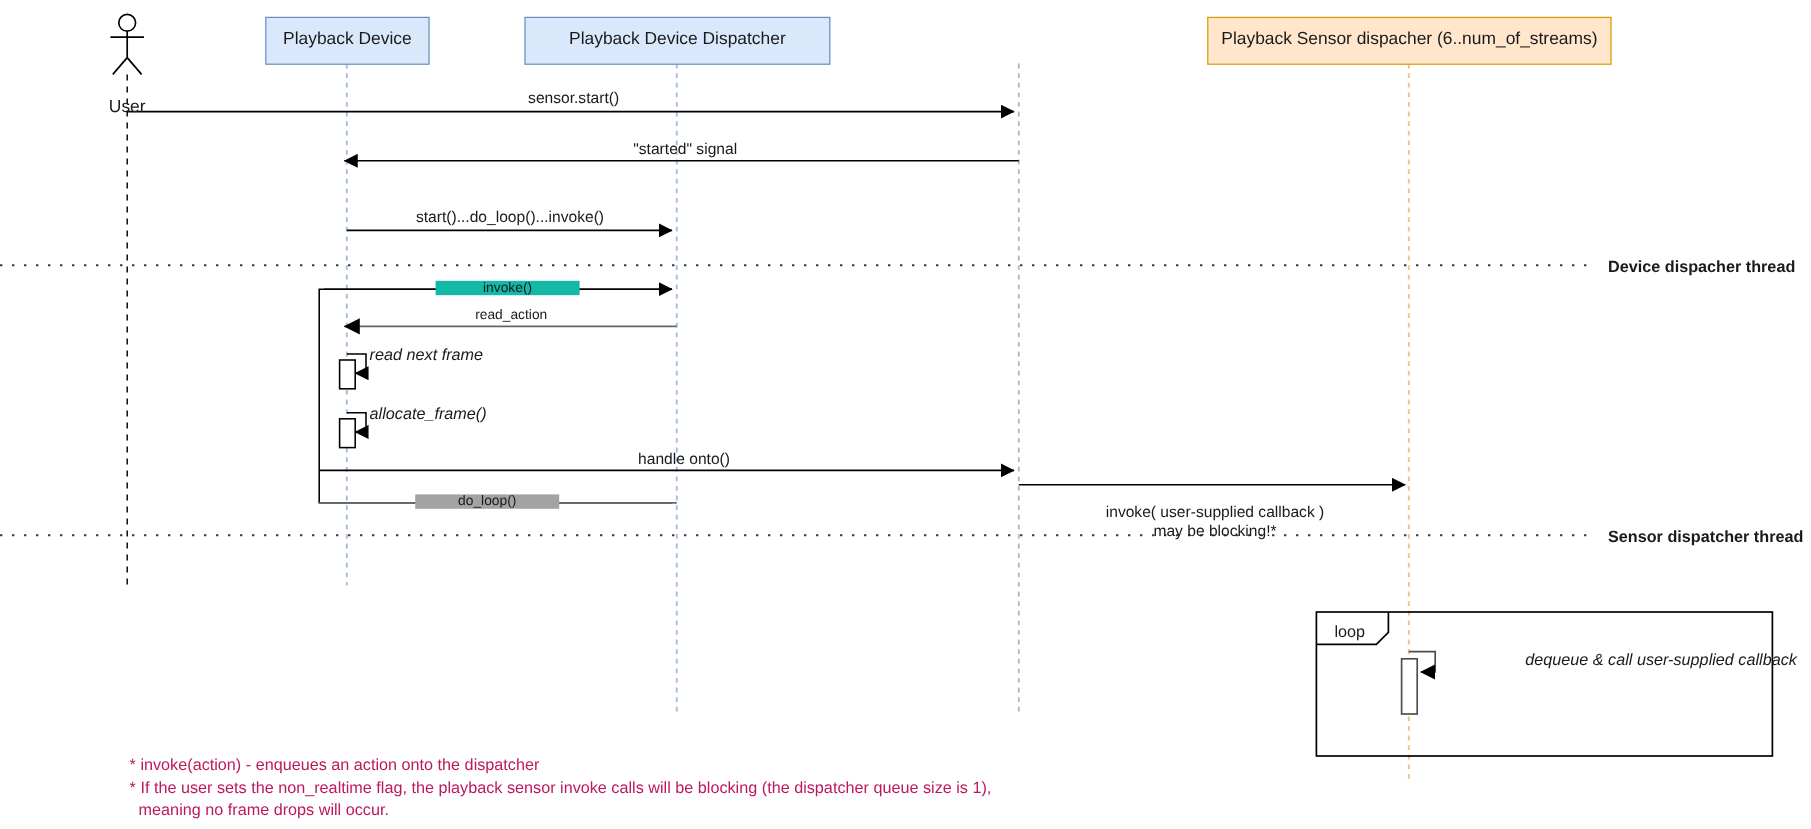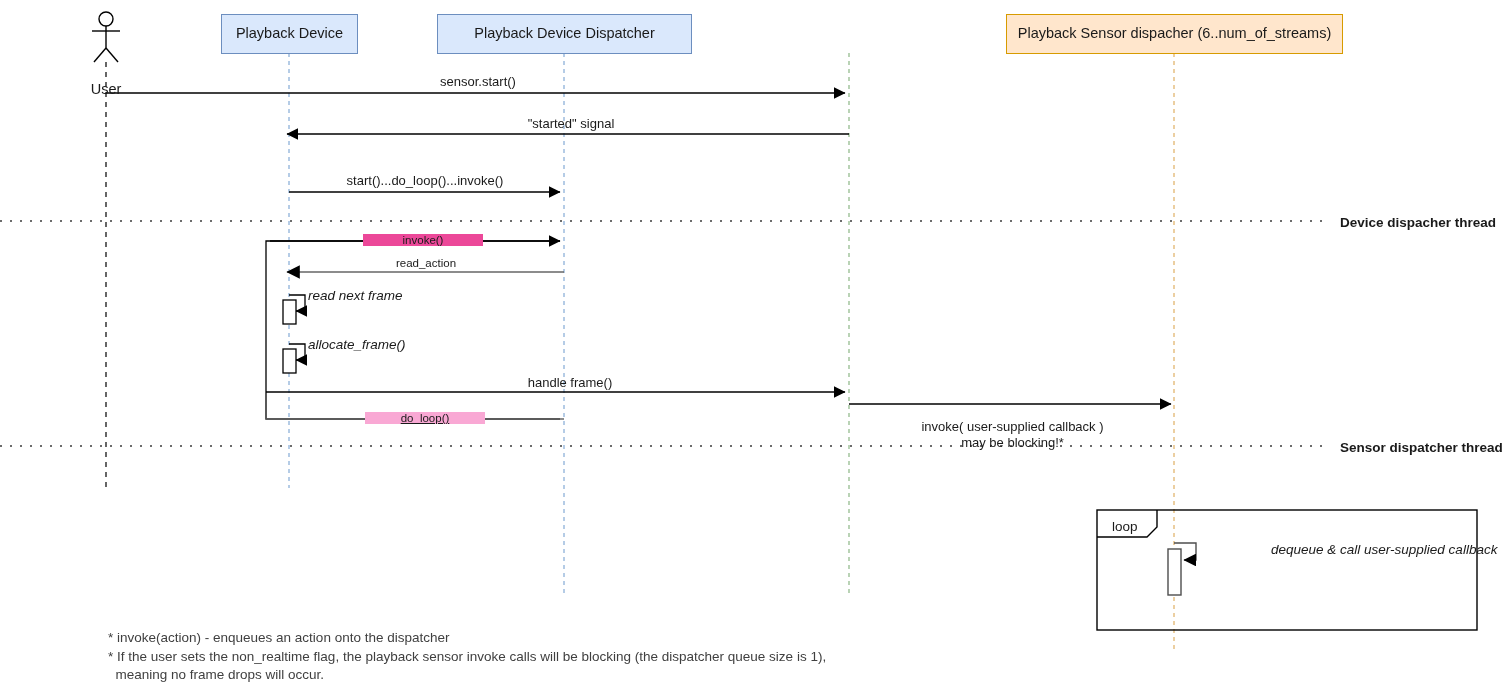--- a/index.html
+++ b/index.html
@@ -87,21 +87,21 @@
   .self-label {
     position: absolute;
     font-size: 13.5px;
     color: #1a1a1a;
     white-space: nowrap;
     font-style: italic;
   }
   .footnote {
     position: absolute;
     font-size: 13.5px;
-    color: #404040;
+    color: #be185d;
     line-height: 1.42;
     white-space: pre;
   }
 </style>
 </head>
 <body>
 
 <div id="stage">
 
   <svg class="diagram" viewBox="0 0 1509 691" xmlns="http://www.w3.org/2000/svg">
@@ -175,36 +175,36 @@
   <div class="lifeline-box orange" style="left: 1006px; top: 14px; width: 337px; height: 40px;">
     <span>Playback Sensor dispacher (6..num_of_streams)</span>
   </div>
 
   <div class="msg-label" style="left: 378px; top: 74px; width: 200px;">sensor.start()</div>
 
   <div class="msg-label" style="left: 471px; top: 116px; width: 200px;">"started" signal</div>
 
   <div class="msg-label" style="left: 325px; top: 173px; width: 200px;">start()...do_loop()...invoke()</div>
 
-  <div class="msg-label small" style="left: 363px; top: 234px; width: 120px; background:#ec4899;">invoke()</div>
+  <div class="msg-label small" style="left: 363px; top: 234px; width: 120px; background:#14b8a6;">invoke()</div>
 
   <div class="msg-label small" style="left: 366px; top: 257px; width: 120px;">read_action</div>
 
   <div class="self-label" style="left: 308px; top: 288px;">read next frame</div>
 
   <div class="self-label" style="left: 308px; top: 337px;">allocate_frame()</div>
 
-  <div class="msg-label" style="left: 470px; top: 375px; width: 200px;">handle frame()</div>
+  <div class="msg-label" style="left: 470px; top: 375px; width: 200px;">handle onto()</div>
 
   <div class="msg-label two-line" style="left: 910px; top: 372px; width: 205px;">
     <div>invoke( user-supplied callback )</div>
     <div>may be blocking!*</div>
   </div>
 
-  <div class="msg-label small" style="left: 365px; top: 412px; width: 120px; background:#f9a8d4;text-decoration:underline;">do_loop()</div>
+  <div class="msg-label small" style="left: 346px; top: 412px; width: 120px; background:#a3a3a3;">do_loop()</div>
 
   <div class="self-label" style="left: 1271px; top: 542px;">dequeue &amp; call user-supplied callback</div>
 
   <div class="thread-label" style="left: 1340px; top: 215px;">Device dispacher thread</div>
 
   <div class="thread-label" style="left: 1340px; top: 440px;">Sensor dispatcher thread</div>
 
   <div class="frag-label" style="left: 1112px; top: 519px;">loop</div>
 
   <div class="footnote" style="left: 108px; top: 628px;">* invoke(action) - enqueues an action onto the dispatcher</div>

